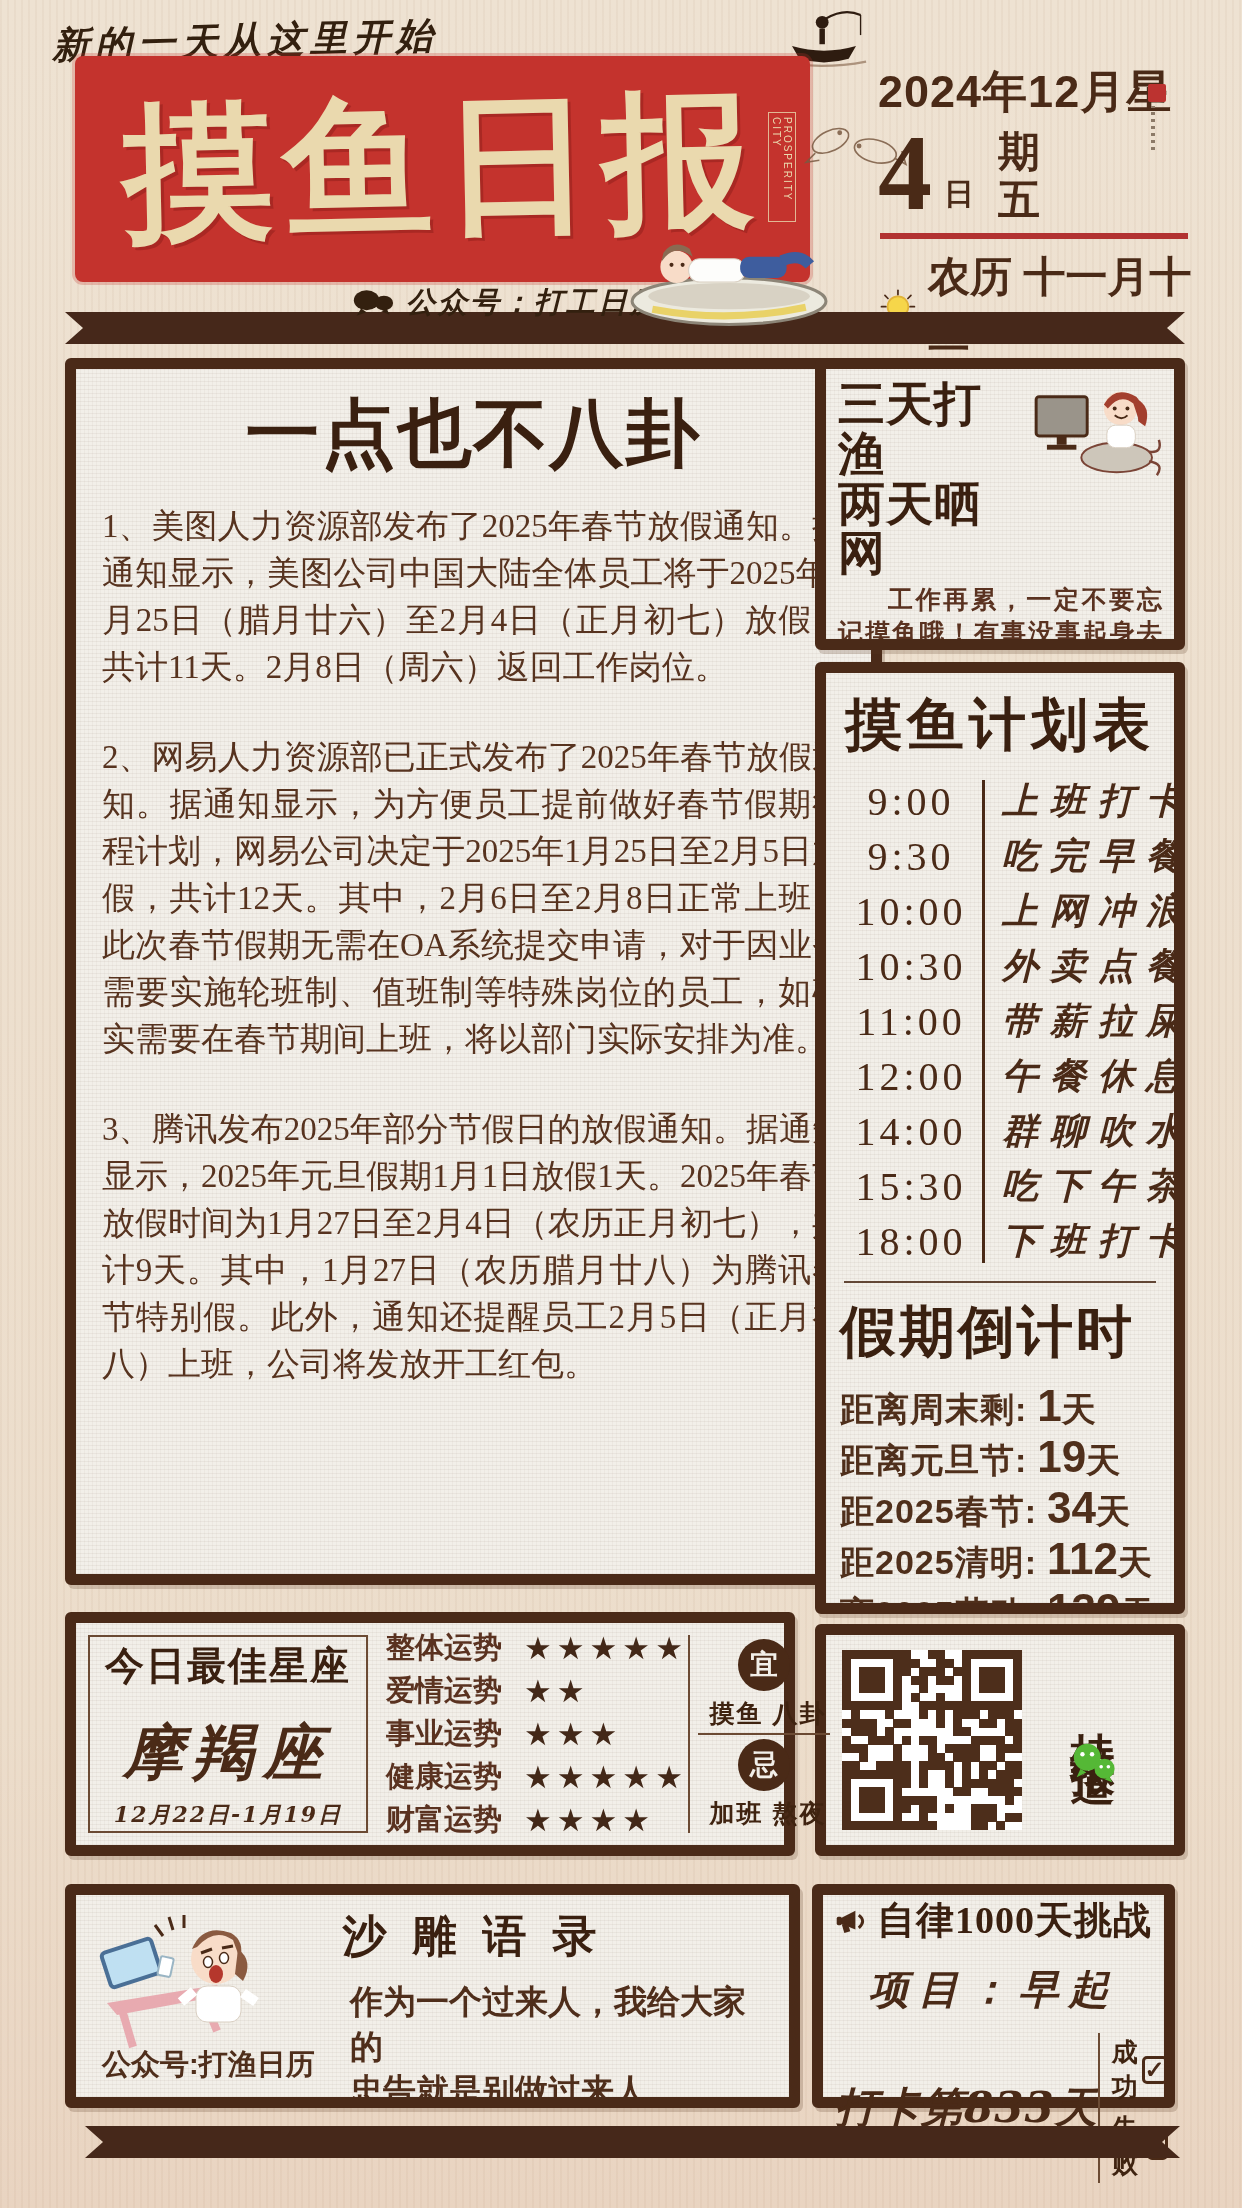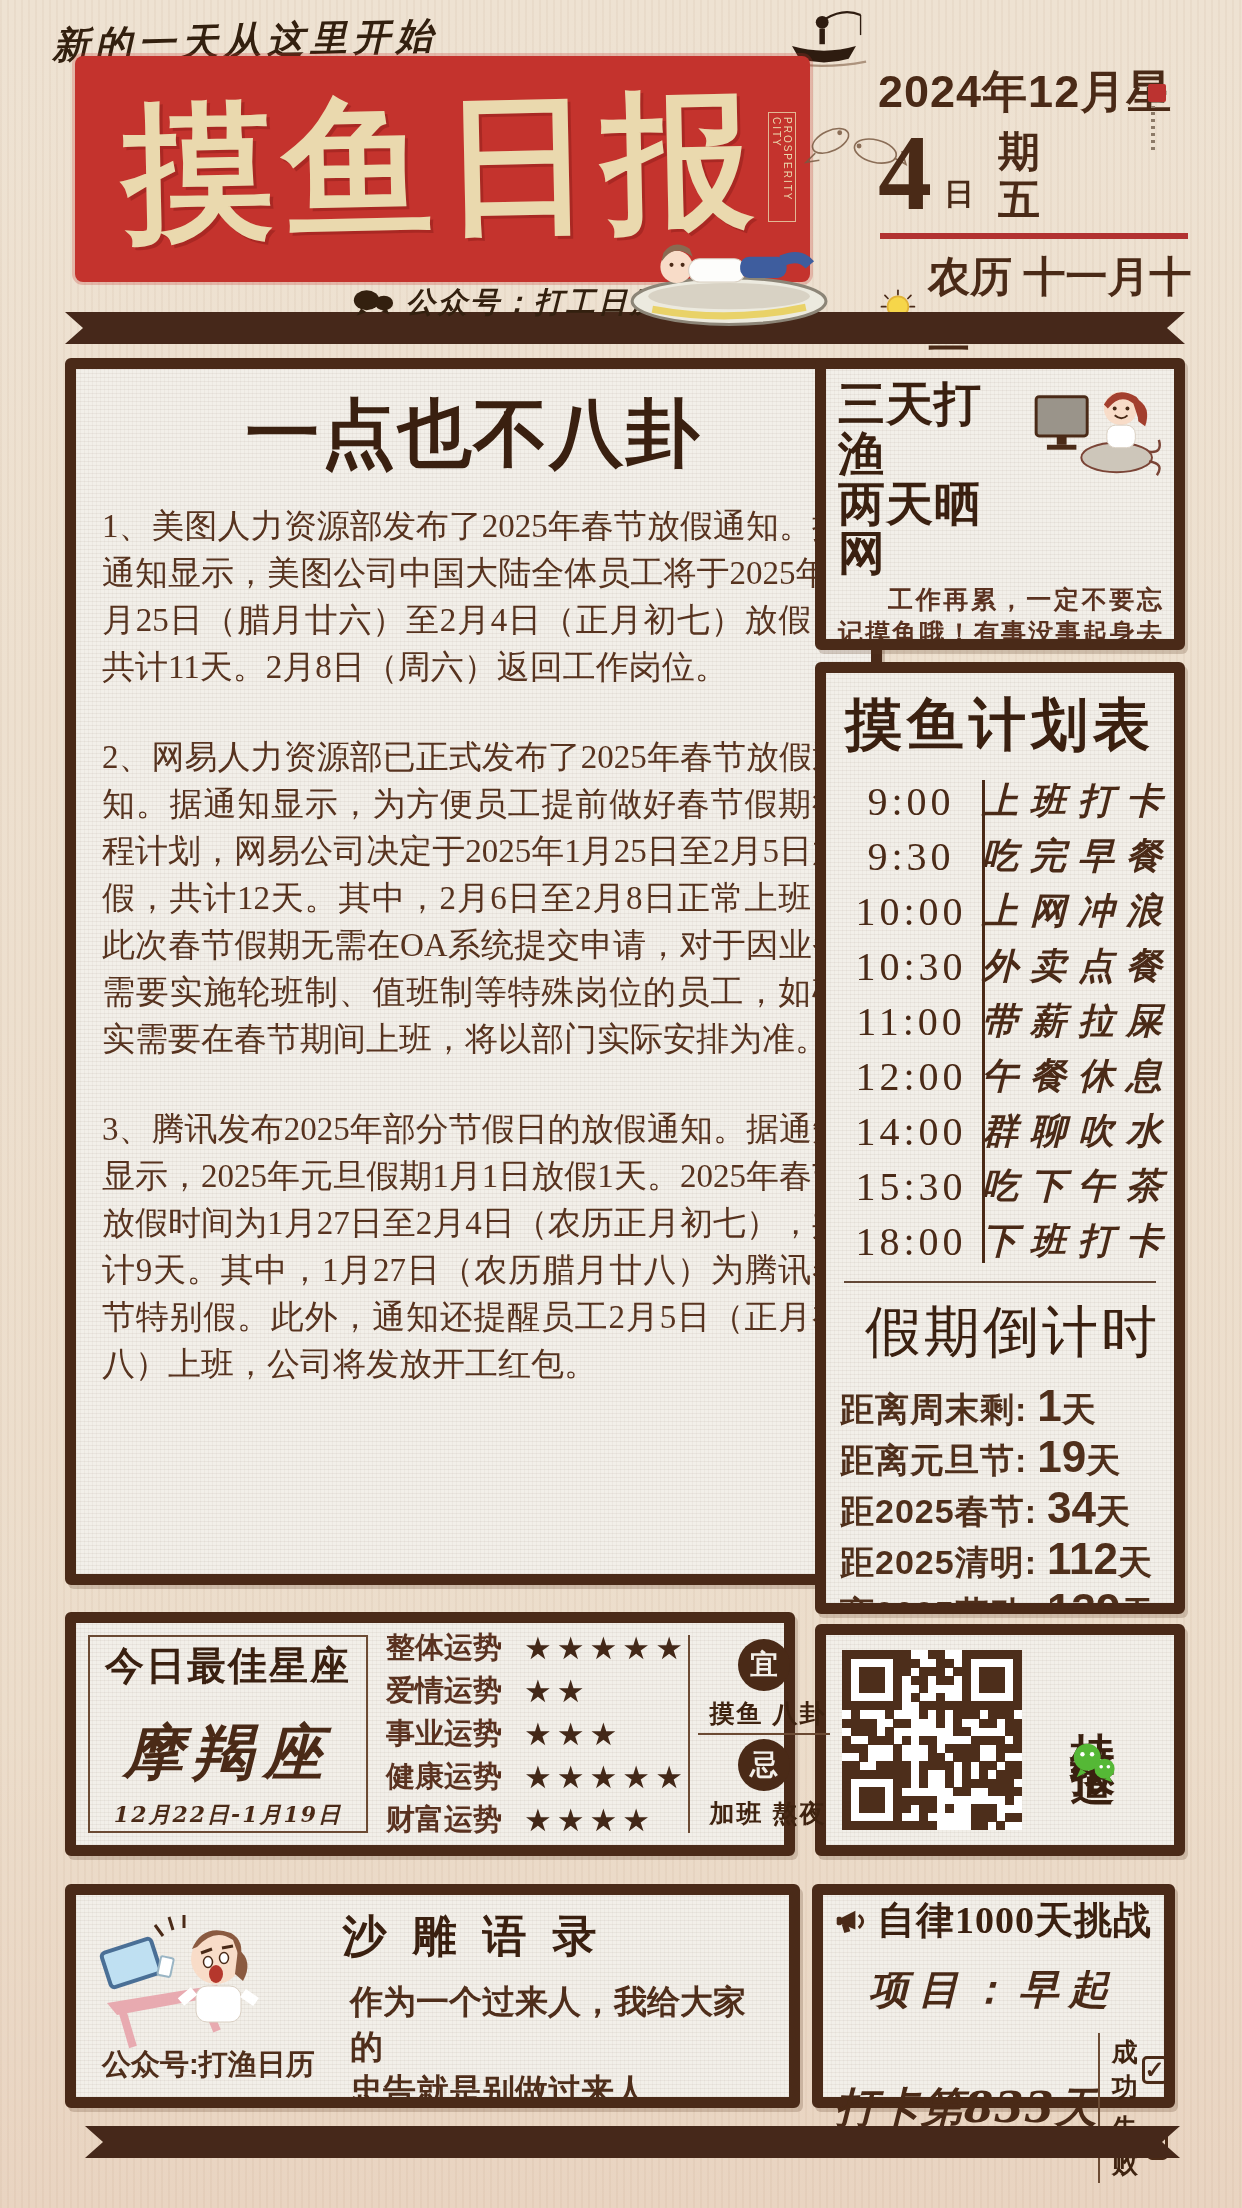--- a/index.html
+++ b/index.html
@@ -62,23 +62,23 @@
   .tip-head{display:flex;align-items:flex-start;}
   .tip-title{font-size:47px;font-weight:900;line-height:1.06;color:#3a2010;letter-spacing:1px;}
   .tip-body{font-size:25px;line-height:1.3;font-weight:700;color:#5a3220;text-align:justify;margin-top:6px;text-indent:2em;}
 
   .plan-box{left:815px;top:662px;width:370px;height:952px;box-sizing:border-box;padding:12px 14px;overflow:hidden;}
   .plan-title{font-size:57px;font-weight:900;letter-spacing:5px;color:#3a2010;text-align:center;margin:2px 0 10px 0;}
   .sched{position:relative;}
   .sched::before{content:"";position:absolute;left:142px;top:6px;bottom:6px;width:3px;background:#4a2a17;}
   .sched-row{display:grid;grid-template-columns:142px 1fr;align-items:center;height:55px;}
   .sched-time{font-size:40px;letter-spacing:4px;color:#4a2a17;text-align:center;}
-  .sched-act{font-size:36px;letter-spacing:12px;color:#4a2a17;font-weight:600;white-space:nowrap;}
+  .sched-act{font-size:36px;letter-spacing:12px;padding-left:20px;color:#4a2a17;font-weight:600;white-space:nowrap;}
   .plan-sep{height:2px;background:#4a2a17;opacity:.85;margin:12px 4px;}
-  .cd-title{font-size:56px;font-weight:400;letter-spacing:3px;color:#3a2010;text-align:right;margin:6px 0 10px 0;}
+  .cd-title{font-size:56px;font-weight:700;letter-spacing:3px;color:#3a2010;text-align:left;margin:6px 0 10px 0;}
   .cd-row{display:flex;align-items:baseline;height:51px;color:#4f2f1b;}
   .cd-label{font-size:34px;font-weight:700;letter-spacing:1px;}
   .cd-value{font-size:44px;font-weight:900;margin-left:10px;}
   .cd-unit{font-size:34px;font-weight:700;}
 
   .qr-box{left:815px;top:1624px;width:370px;height:232px;box-sizing:border-box;padding:10px;display:flex;align-items:center;}
   .qr-code{position:relative;width:180px;height:180px;background:#fff;margin-left:6px;flex:none;}
   .qr-side{flex:1;display:flex;flex-direction:column;align-items:center;justify-content:center;gap:4px;}
   .qr-vert{writing-mode:vertical-rl;font-size:44px;font-weight:900;letter-spacing:10px;color:#3a2010;line-height:1;}
 

